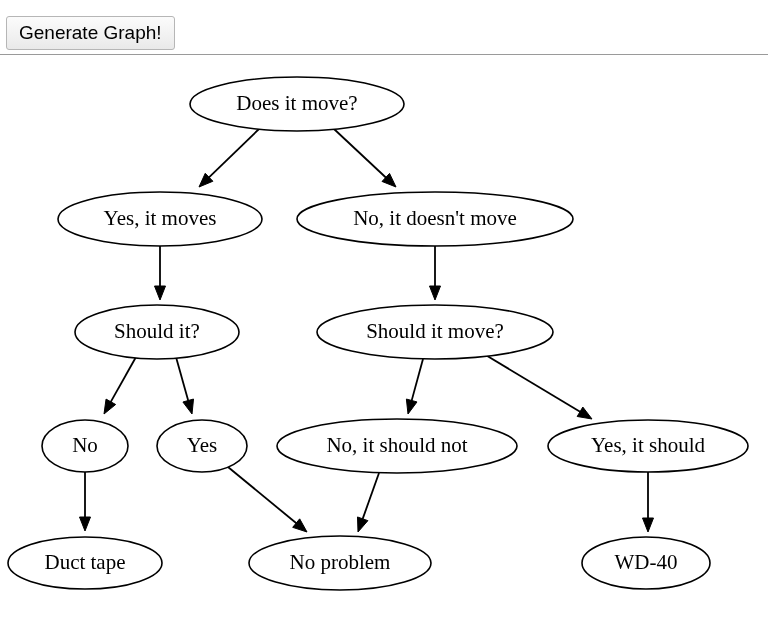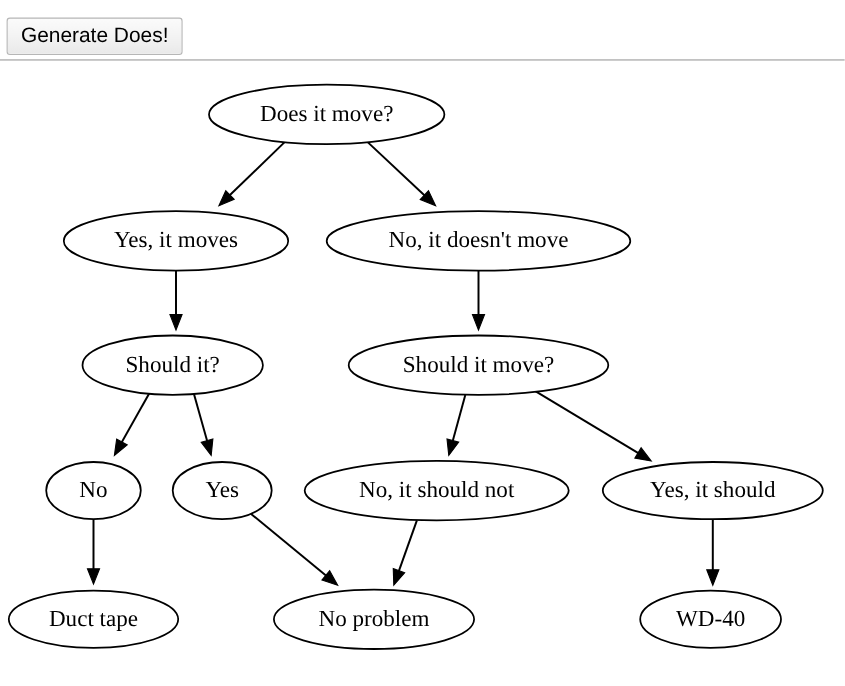--- a/index.html
+++ b/index.html
@@ -64,21 +64,21 @@
   .edge-head {
     fill: #000000;
     stroke: #000000;
     stroke-width: 1;
   }
 </style>
 </head>
 <body>
 
 <div id="toolbar">
-  <button id="generate-btn">Generate Does!</button>
+  <button id="generate-btn">Generate Graph!</button>
 </div>
 <div id="divider"></div>
 
 <div id="graph-area">
   <svg id="graph" width="768" height="552" viewBox="0 0 768 552">
     <g id="edges-layer">
         <g>
           <line x1="259" y1="74" x2="206.90887213654023" y2="124.35475693467778" class="edge-line"></line>
           <polygon points="199,132 205.24321573202644,118.31525457586524 212.88845879734868,126.22412671240546" class="edge-head"></polygon>
         </g>

